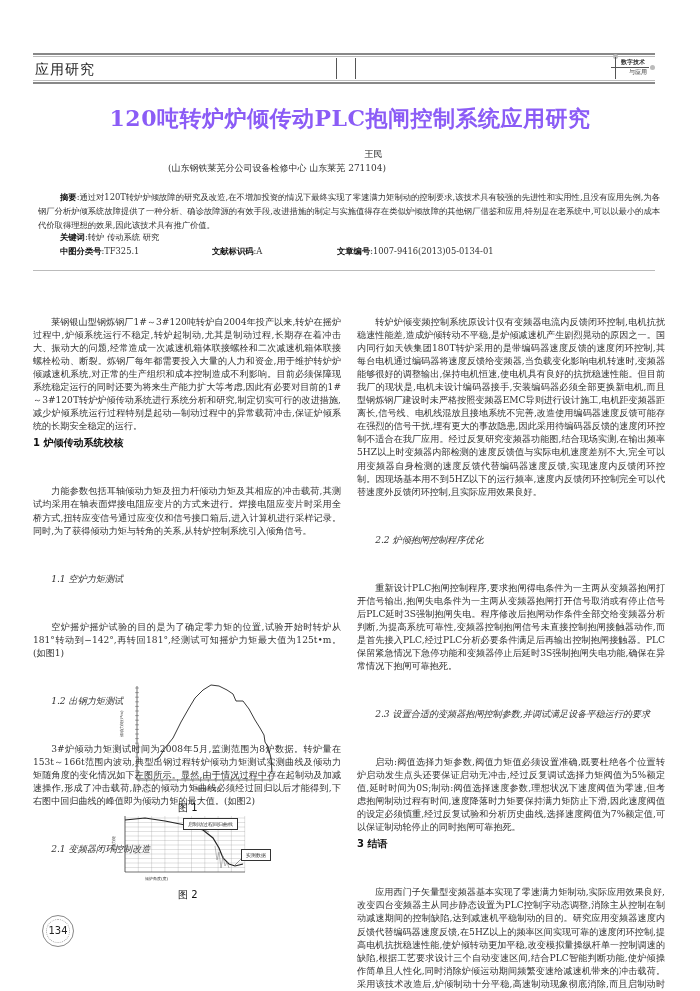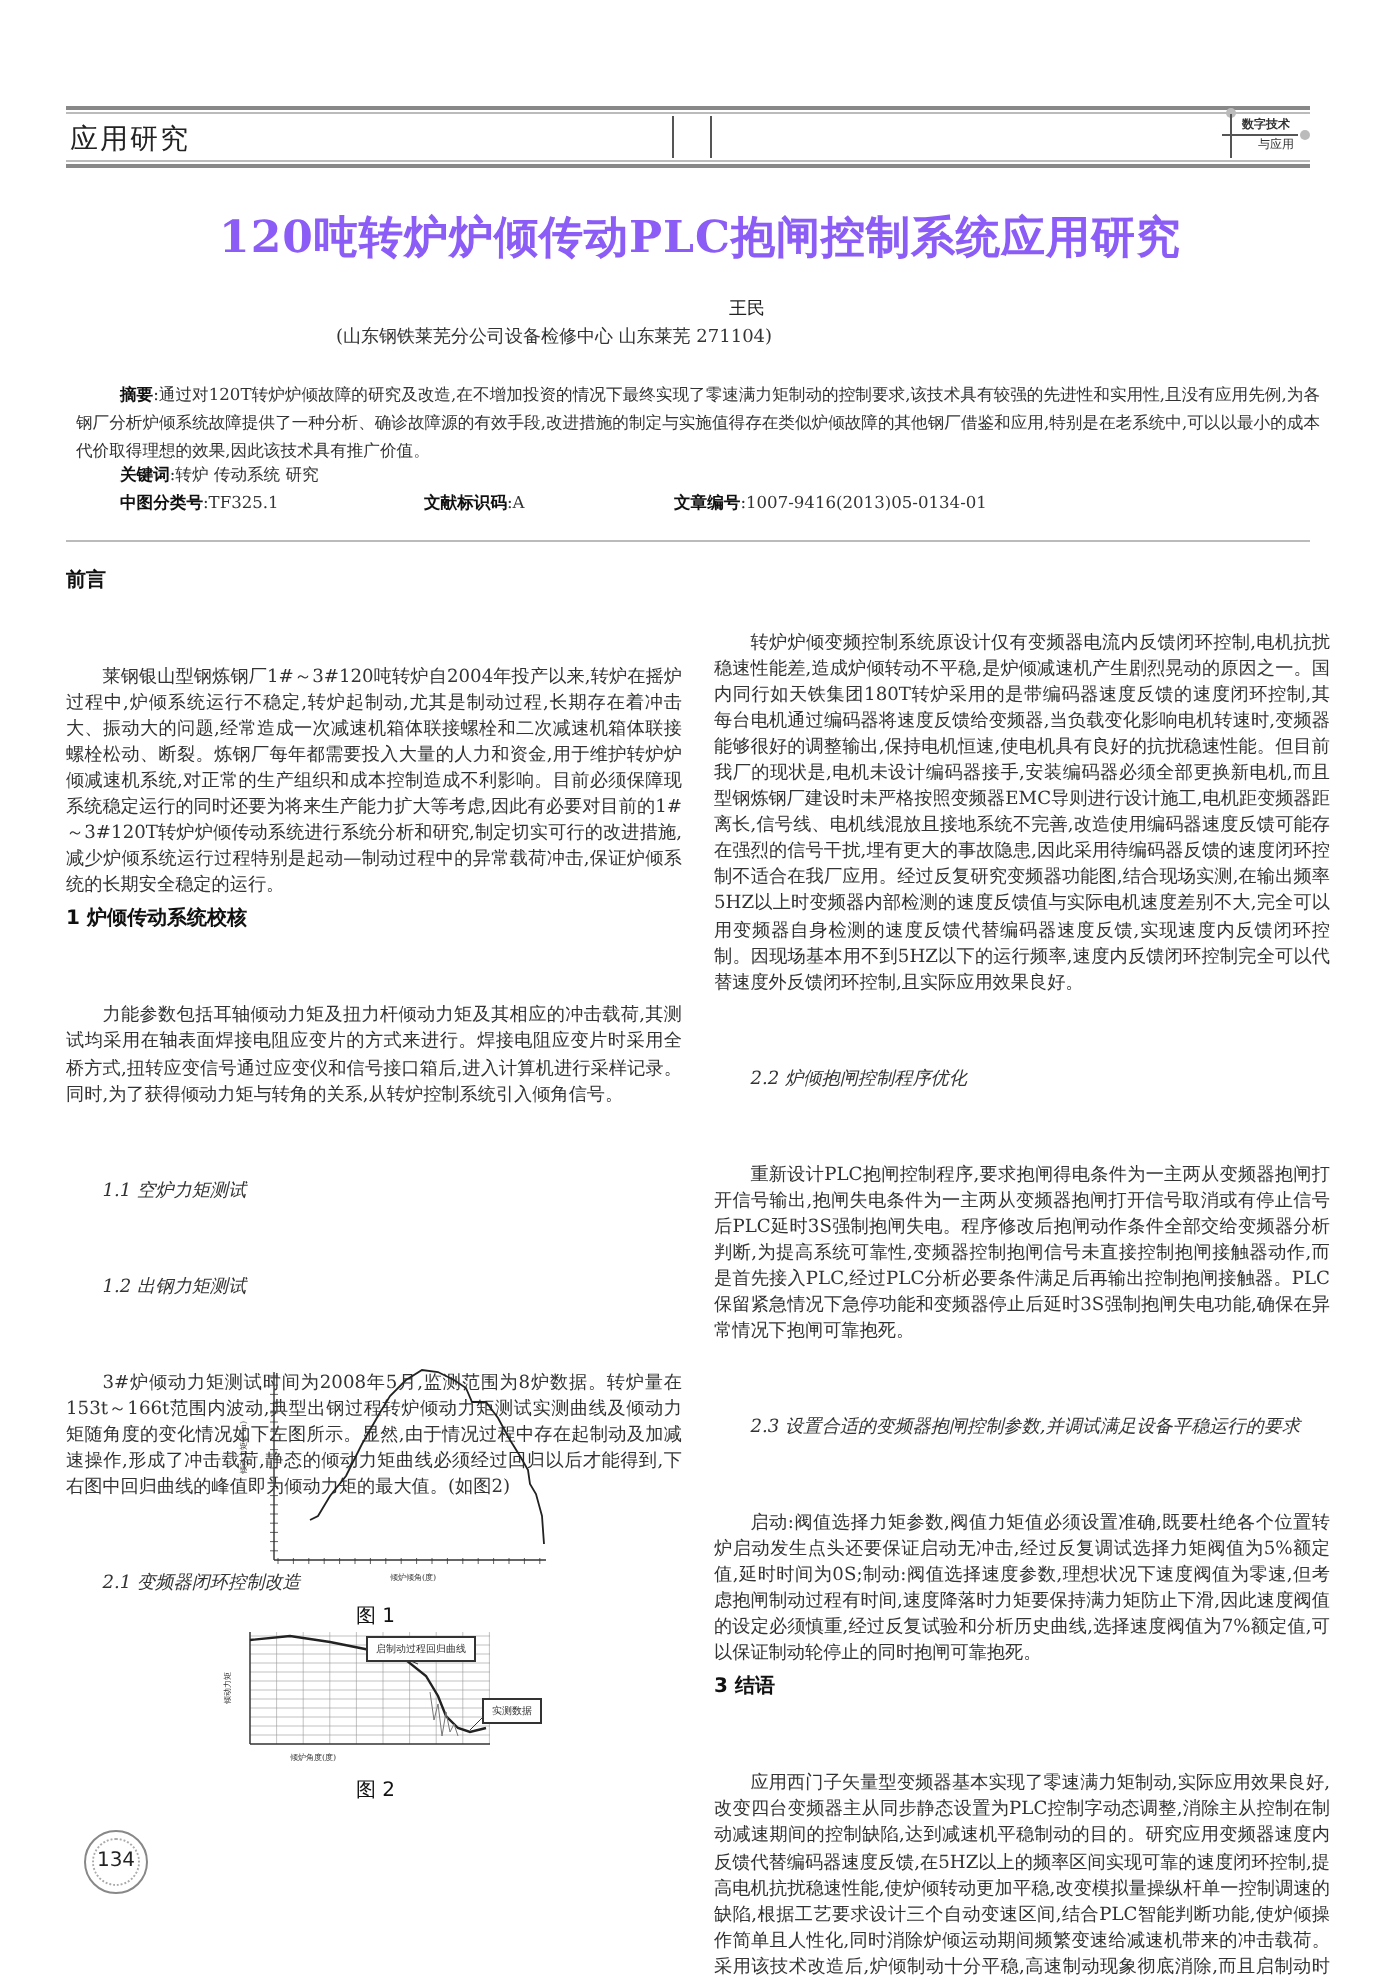--- a/index.html
+++ b/index.html
@@ -78,25 +78,25 @@
 <div class="kw"><b>关键词</b><span>:转炉  传动系统  研究</span></div>
 <div class="meta">
   <span class="m" style="left:0"><b>中图分类号</b><span>:TF325.1</span></span>
   <span class="m" style="left:152px"><b>文献标识码</b><span>:A</span></span>
   <span class="m" style="left:277px"><b>文章编号</b><span>:1007-9416(2013)05-0134-01</span></span>
 </div>
 
 <div class="divider"></div>
 
 <div class="col col-left">
-  <h3>前言</h3>
   <p>莱钢银山型钢炼钢厂1#～3#120吨转炉自2004年投产以来,转炉在摇炉过程中,炉倾系统运行不稳定,转炉起制动,尤其是制动过程,长期存在着冲击大、振动大的问题,经常造成一次减速机箱体联接螺栓和二次减速机箱体联接螺栓松动、断裂。炼钢厂每年都需要投入大量的人力和资金,用于维护转炉炉倾减速机系统,对正常的生产组织和成本控制造成不利影响。目前必须保障现系统稳定运行的同时还要为将来生产能力扩大等考虑,因此有必要对目前的1#～3#120T转炉炉倾传动系统进行系统分析和研究,制定切实可行的改进措施,减少炉倾系统运行过程特别是起动—制动过程中的异常载荷冲击,保证炉倾系统的长期安全稳定的运行。</p>
   <h3>1 炉倾传动系统校核</h3>
   <p>力能参数包括耳轴倾动力矩及扭力杆倾动力矩及其相应的冲击载荷,其测试均采用在轴表面焊接电阻应变片的方式来进行。焊接电阻应变片时采用全桥方式,扭转应变信号通过应变仪和信号接口箱后,进入计算机进行采样记录。同时,为了获得倾动力矩与转角的关系,从转炉控制系统引入倾角信号。</p>
   <p class="sub">1.1 空炉力矩测试</p>
+  <p>空炉摇炉摇炉试验的目的是为了确定零力矩的位置,试验开始时转炉从181°转动到−142°,再转回181°,经测试可知摇炉力矩最大值为125t•m。(如图1)</p>
   <p class="sub">1.2 出钢力矩测试</p>
   <p>3#炉倾动力矩测试时间为2008年5月,监测范围为8炉数据。转炉量在153t～166t范围内波动,典型出钢过程转炉倾动力矩测试实测曲线及倾动力矩随角度的变化情况如下左图所示。显然,由于情况过程中存在起制动及加减速操作,形成了冲击载荷,静态的倾动力矩曲线必须经过回归以后才能得到,下右图中回归曲线的峰值即为倾动力矩的最大值。(如图2)</p>
   <p class="sub">2.1 变频器闭环控制改造</p>
 </div>
 
 <svg class="fig1" viewBox="0 0 160 110">
   <line x1="22" y1="4" x2="22" y2="98" stroke="#333" stroke-width="0.7"></line>
   <line x1="22" y1="98" x2="158" y2="98" stroke="#333" stroke-width="0.7"></line>
   <g id="fig1-ticks">
       <line x1="20" x2="24" y1="6" y2="6" stroke="#333" stroke-width="0.4"></line>

